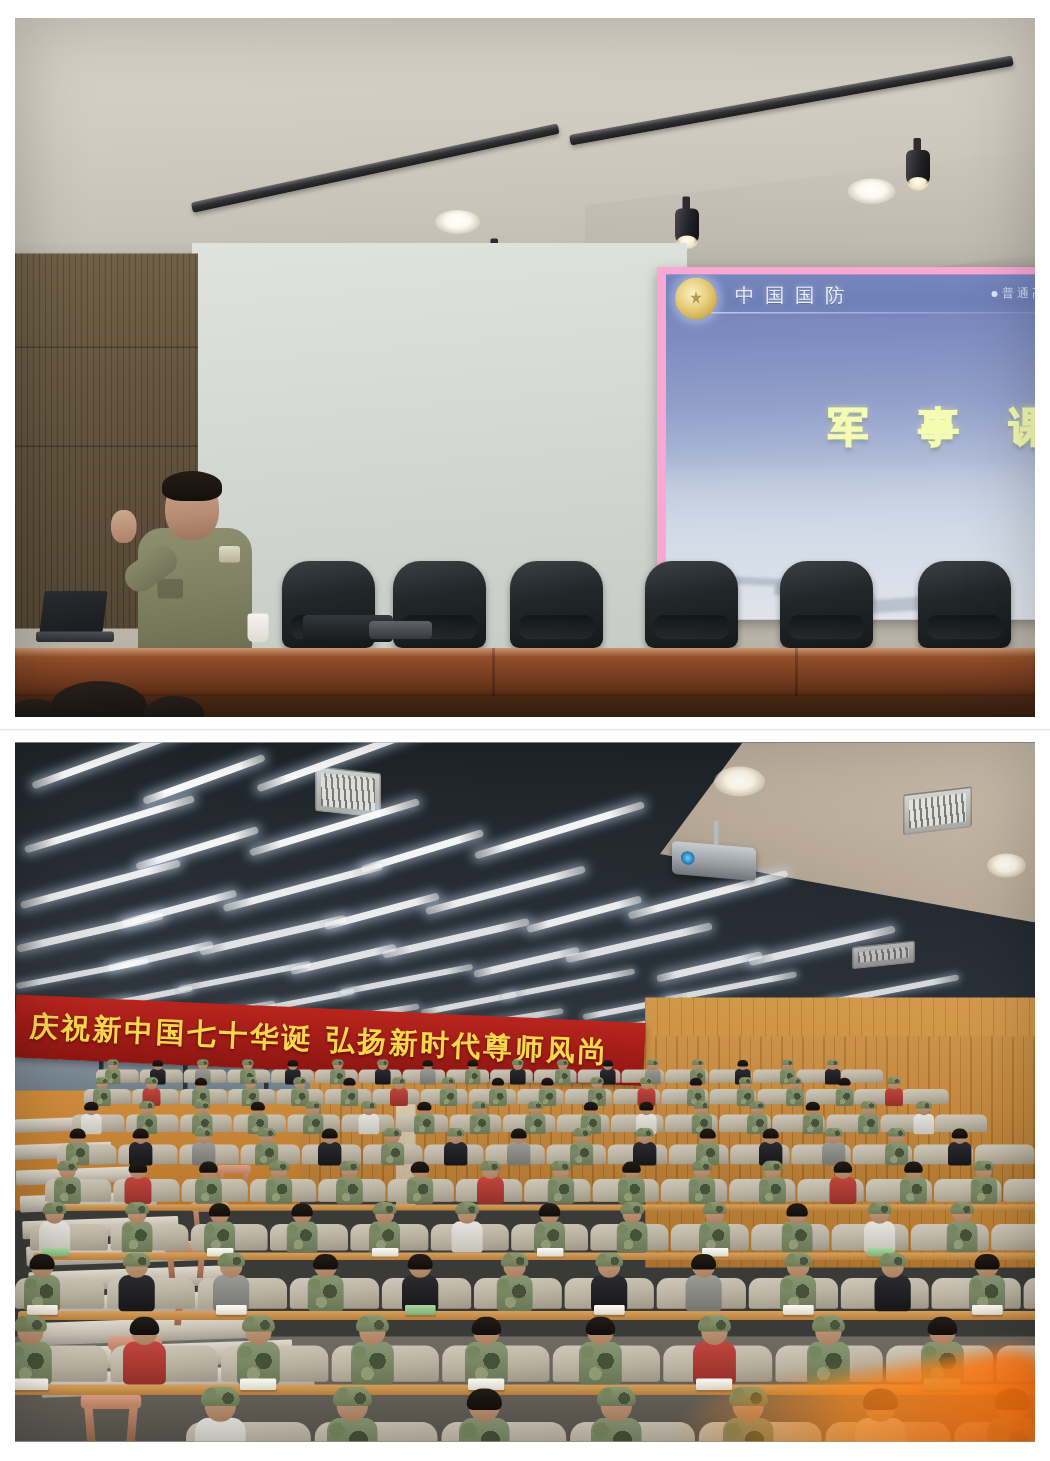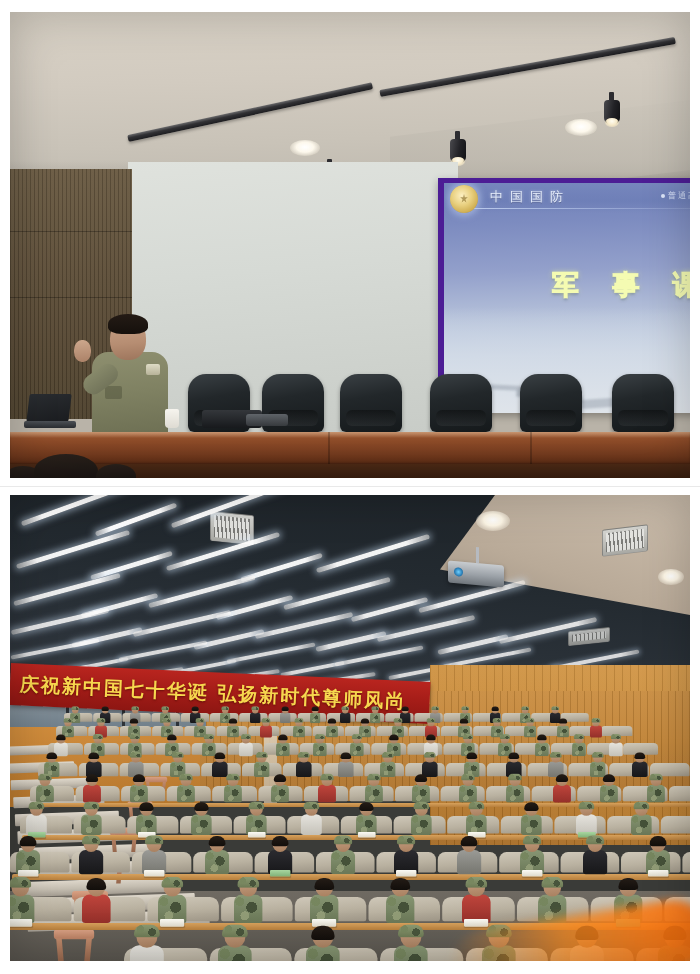--- a/index.html
+++ b/index.html
@@ -89,21 +89,21 @@
 
   
   .t-wall{
     position:absolute;left:118px;top:150px;width:330px;height:270px;
     background:linear-gradient(175deg,#dfe2dd 0%,#d6dad5 40%,#c8ccc7 100%);
   }
 
   
   .screen-wrap{
     position:absolute;left:428px;top:166px;width:262px;height:235px;
-    background:#4c1d95;padding:3px 0 0 4px;box-sizing:border-box;
+    background:#f9a8d4;padding:3px 0 0 4px;box-sizing:border-box;
     box-shadow:0 3px 8px rgba(0,0,0,.3);
     text-align:right;
   }
   .screen{
     position:absolute;left:6px;top:5px;right:0;bottom:0;
     background:linear-gradient(178deg,#6e7fb8 0%,#7d8cc0 18%,#93a0cb 38%,#b6c2da 58%,#c9d3e3 74%,#d8dfe8 100%);
     overflow:hidden;
   }
   
   .slide-band{

